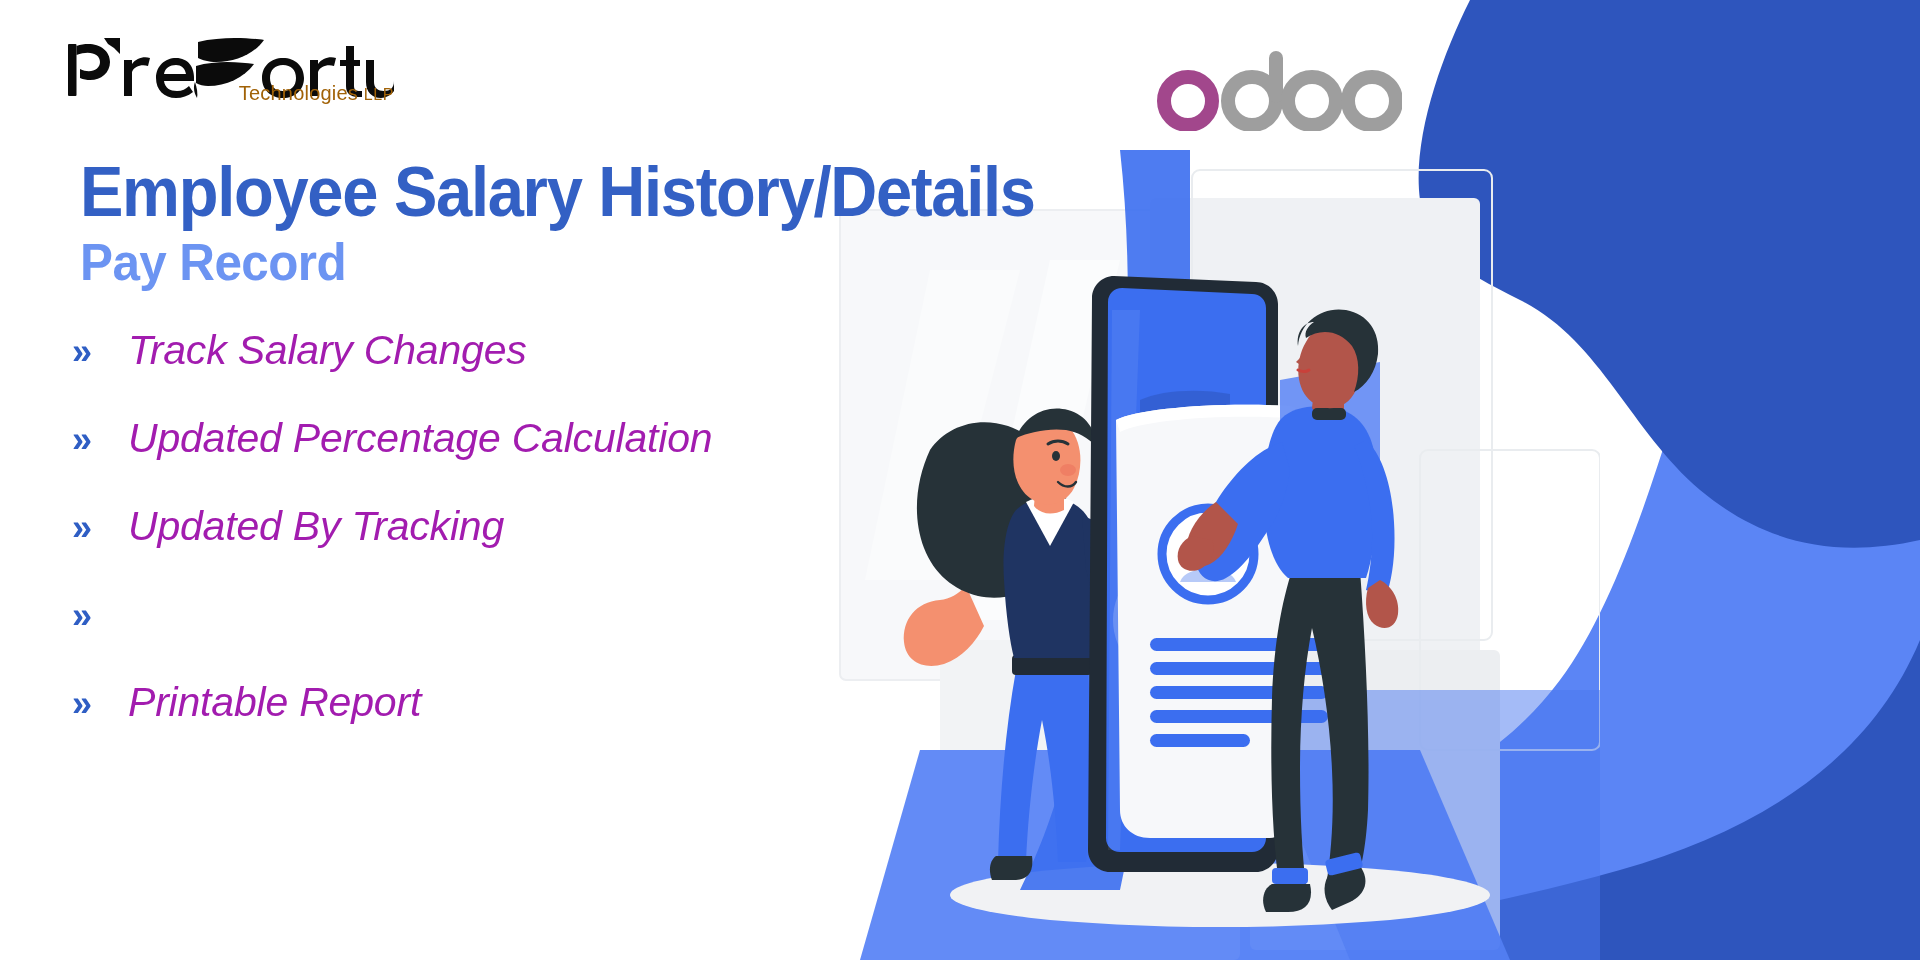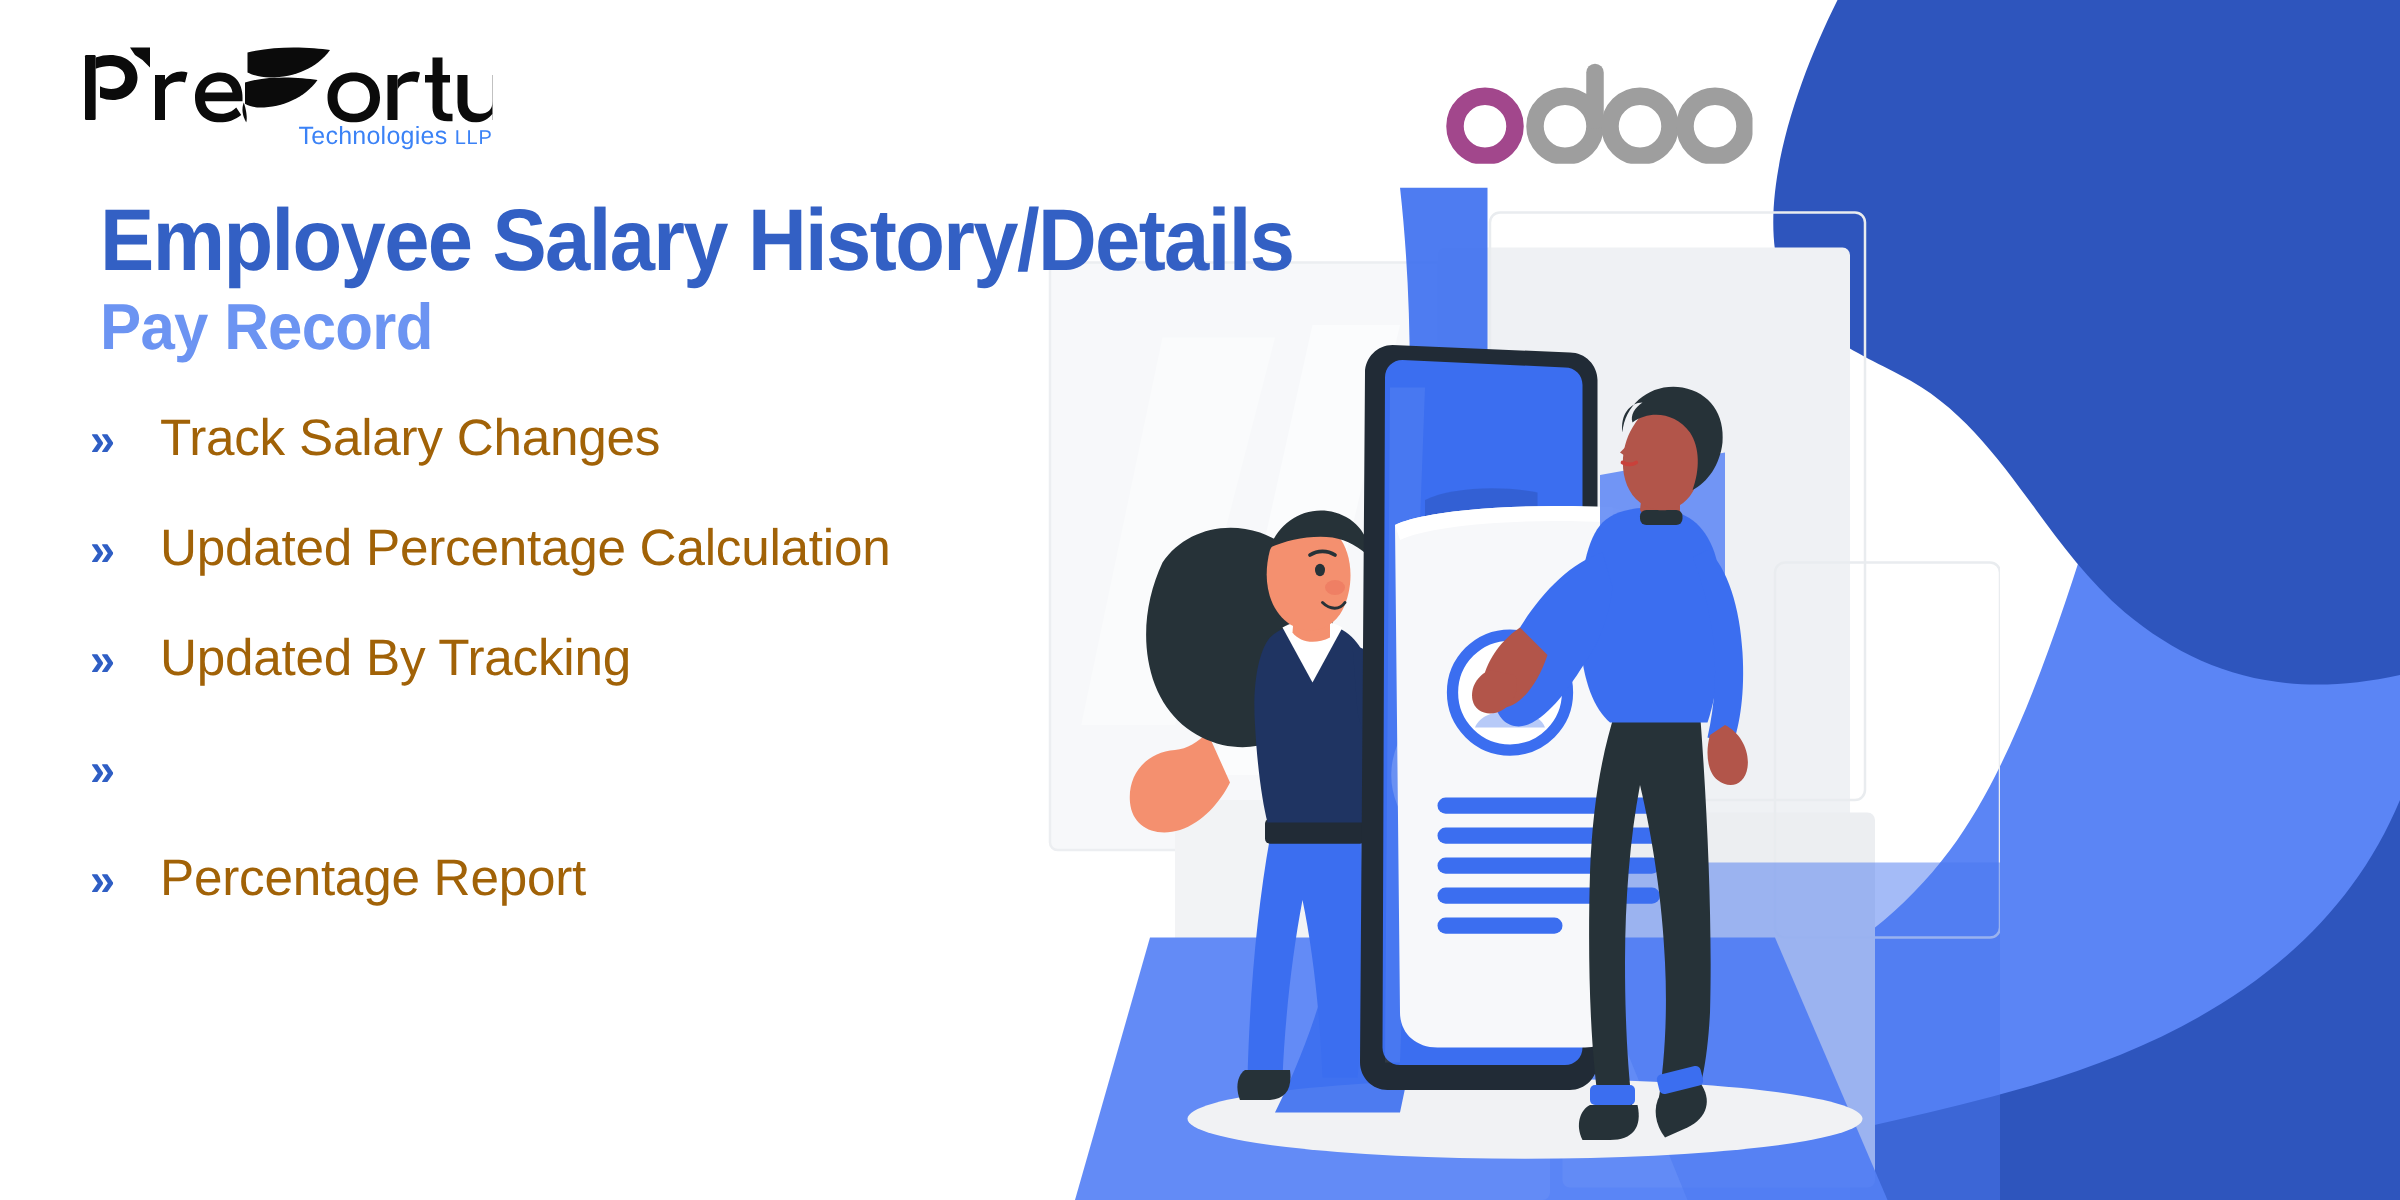--- a/index.html
+++ b/index.html
@@ -16,22 +16,22 @@
   }
 
   
   .bg-layer{ position:absolute; left:0; top:0; width:1920px; height:960px; }
 
   
   #prefortune-logo{
     position:absolute; left:64px; top:36px; width:330px; height:90px;
   }
   #prefortune-logo .pf-sub{
-    position:absolute; right:0; top:62px;
-    font-size:20px; letter-spacing:.2px; color:#3b82f6;
+    position:absolute; right:0; top:46px;
+    font-size:20px; letter-spacing:.2px; color:#a16207;
     font-family:"Liberation Sans", sans-serif; white-space:nowrap;
   }
   #prefortune-logo .pf-sub .llp{ font-size:16px; letter-spacing:.6px; }
 
   #odoo-logo{
     position:absolute; left:1152px; top:45px; width:250px; height:86px;
   }
 
   
   #page-title{
@@ -59,23 +59,24 @@
   }
   .feature-row{
     display:flex; align-items:center; height:88px;
   }
   .feature-bullet{
     width:56px; flex:0 0 56px;
     color:#2f5ec4; font-size:36px; font-weight:bold;
     line-height:1; padding-top:4px;
   }
   .feature-label{
-    font-size:41px; color:#a16207; letter-spacing:-.2px;
+    font-size:41px; color:#a21caf; letter-spacing:-.2px;
     white-space:nowrap;
     font-family:"Liberation Sans", sans-serif;
+    font-style:italic;
   }
 </style>
 </head>
 <body>
 
 <div id="banner">
 
   <svg class="bg-layer" viewBox="0 0 1920 960" preserveAspectRatio="none">
 
     <path fill="#5b85f5" d="M1920,0 L1920,960 L1120,960 C1120,960 1180,860 1300,830
@@ -338,17 +339,17 @@
     </div>
     <div class="feature-row">
       <span class="feature-bullet">»</span>
       <span class="feature-label">Updated By Tracking</span>
     </div>
     <div class="feature-row">
       <span class="feature-bullet">»</span>
     </div>
     <div class="feature-row">
       <span class="feature-bullet">»</span>
-      <span class="feature-label">Percentage Report</span>
+      <span class="feature-label">Printable Report</span>
     </div>
   </div>
 
 </div>
 
 </body></html>

